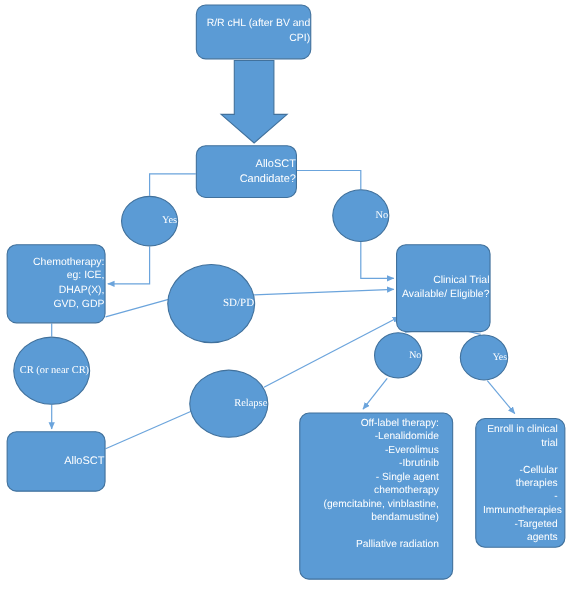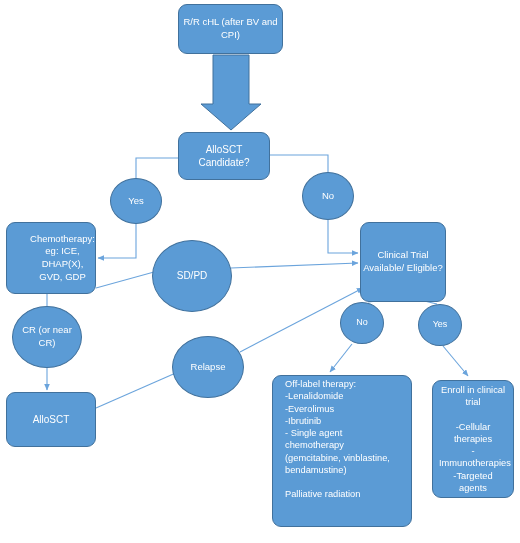--- a/index.html
+++ b/index.html
@@ -19,22 +19,22 @@
     color:#ffffff;
     display:flex;
     align-items:center;
     justify-content:center;
     text-align:center;
     box-sizing:border-box;
     line-height:1.32;
     z-index:2;
   }
   .rect{border-radius:9px;}
-  .ellipse{border-radius:50%;}
-  .txt{white-space:pre-line;display:block;width:100%;}
+  .ellipse{border-radius:50%;font-family:Liberation Serif, serif;}
+  .txt{white-space:pre-line;display:block;width:100%;text-align:right;}
 
   
   #n-start   {left:178px;top:4px;  width:105px;height:50px; font-size:9.5px;}
   #n-allosct-cand{left:178px;top:132px;width:92px;height:48px; font-size:10px;}
   #n-chemo   {left:6px;  top:222px;width:90px; height:72px; font-size:9.5px;padding-left:23px;}
   #n-trial   {left:360px;top:222px;width:86px; height:80px; font-size:9.5px;}
   #n-allosct {left:6px;  top:392px;width:90px; height:55px; font-size:10px;}
   #n-offlabel{left:272px;top:375px;width:140px;height:152px;font-size:9.3px;
               align-items:flex-start;justify-content:flex-start;padding:2px 12px;text-align:left;}
   #n-enroll  {left:432px;top:380px;width:82px; height:118px;font-size:9.3px;padding:14px 6px;}

